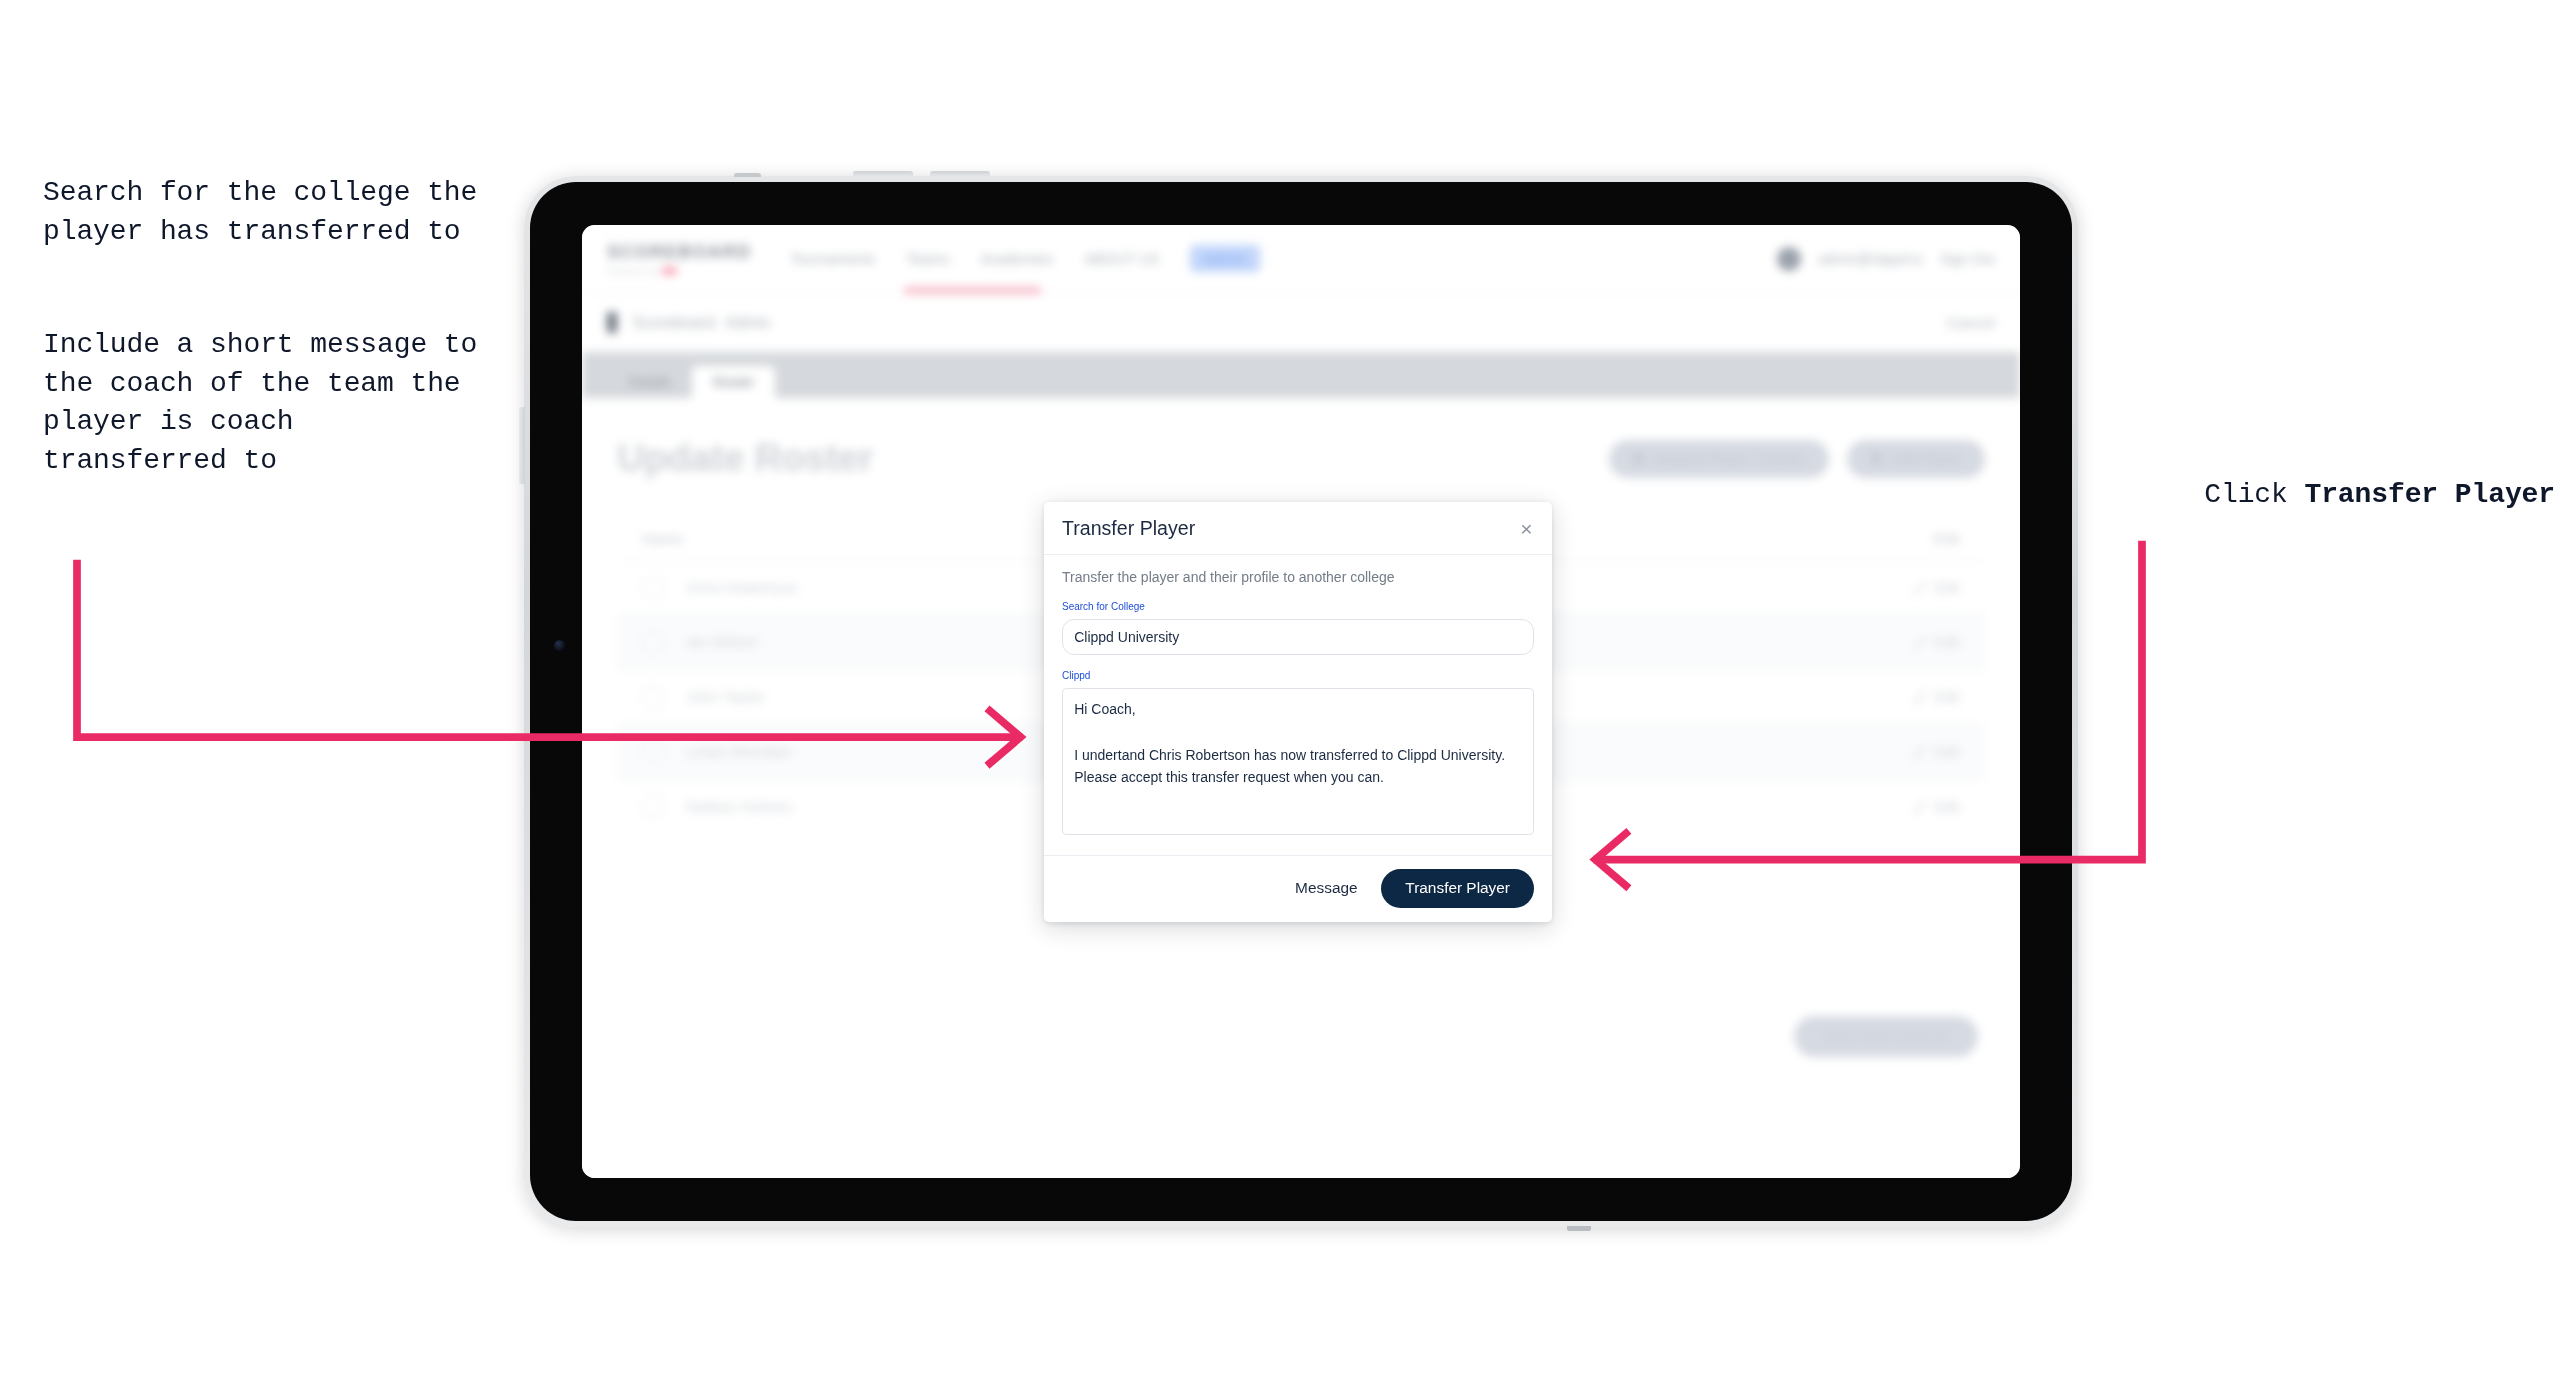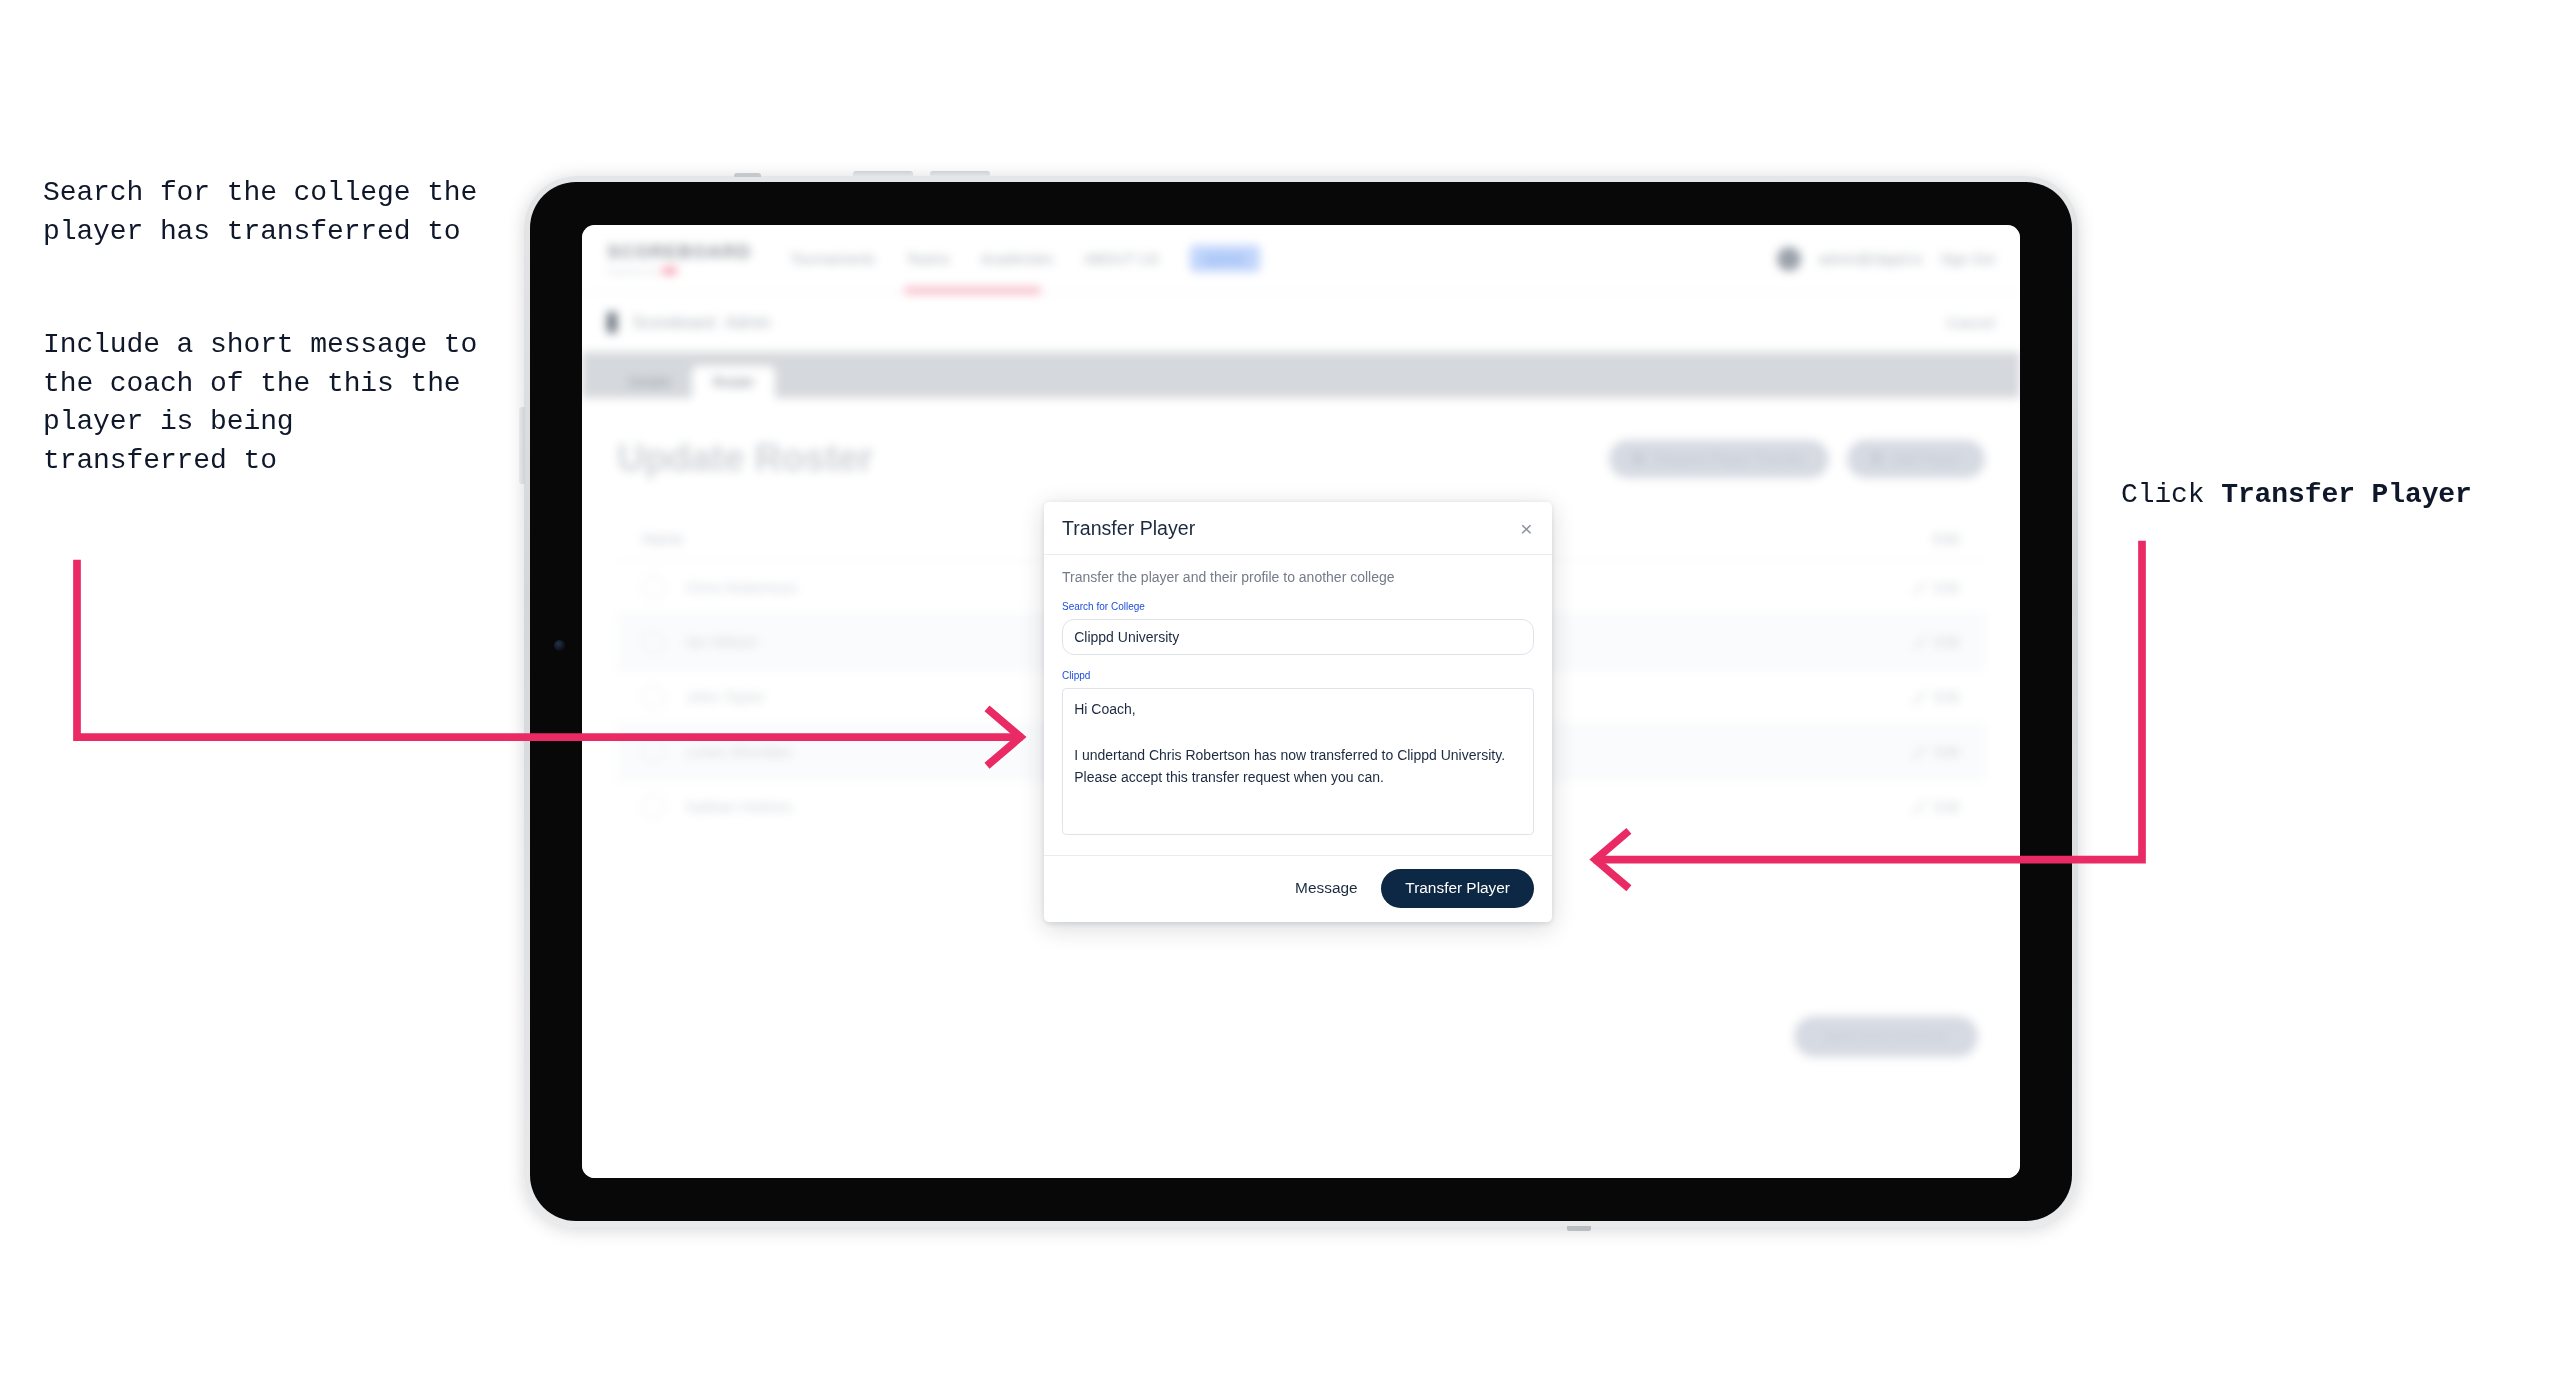--- a/index.html
+++ b/index.html
@@ -20,21 +20,21 @@
   .annotation {
     position: absolute;
     color: #0f172a;
     font-size: 28px;
     line-height: 1.38;
     font-family: Liberation Mono, monospace;
     letter-spacing: -0.1px;
   }
   #ann-left-1 { left: 43px; top: 174px; width: 448px; }
   #ann-left-2 { left: 43px; top: 326px; width: 448px; }
-  #ann-right-1 { left: 2121px; top: 476px; width: 434px; white-space: nowrap; }
+  #ann-right-1 { left: 2121px; top: 476px; width: 434px; white-space: nowrap; text-align: right; }
   .ann-strong { font-weight: bold; }
 
   
   .arrow-svg {
     position: absolute;
     left: 0; top: 0;
     width: 2576px;
     height: 1386px;
     pointer-events: none;
   }
@@ -546,15 +546,15 @@
 <svg class="arrow-svg" viewBox="0 0 3680 1980">
   <g fill="none" stroke="#ea2a64" stroke-width="11" stroke-linecap="square" stroke-linejoin="miter">
     <path d="M110,805 L110,1053 L1455,1053"></path>
     <path d="M1410,1012 L1458,1053 L1410,1094" stroke-linecap="butt"></path>
     <path d="M3060,778 L3060,1228 L2282,1228"></path>
     <path d="M2327,1187 L2279,1228 L2327,1269" stroke-linecap="butt"></path>
   </g>
 </svg>
 
 <div class="annotation" id="ann-left-1">Search for the college the player has transferred to</div>
-<div class="annotation" id="ann-left-2">Include a short message to the coach of the this the player is being transferred to</div>
+<div class="annotation" id="ann-left-2">Include a short message to the coach of the team the player is coach transferred to</div>
 <div class="annotation" id="ann-right-1"><span>Click </span><span class="ann-strong">Transfer Player</span></div>
 
 
 </body></html>

